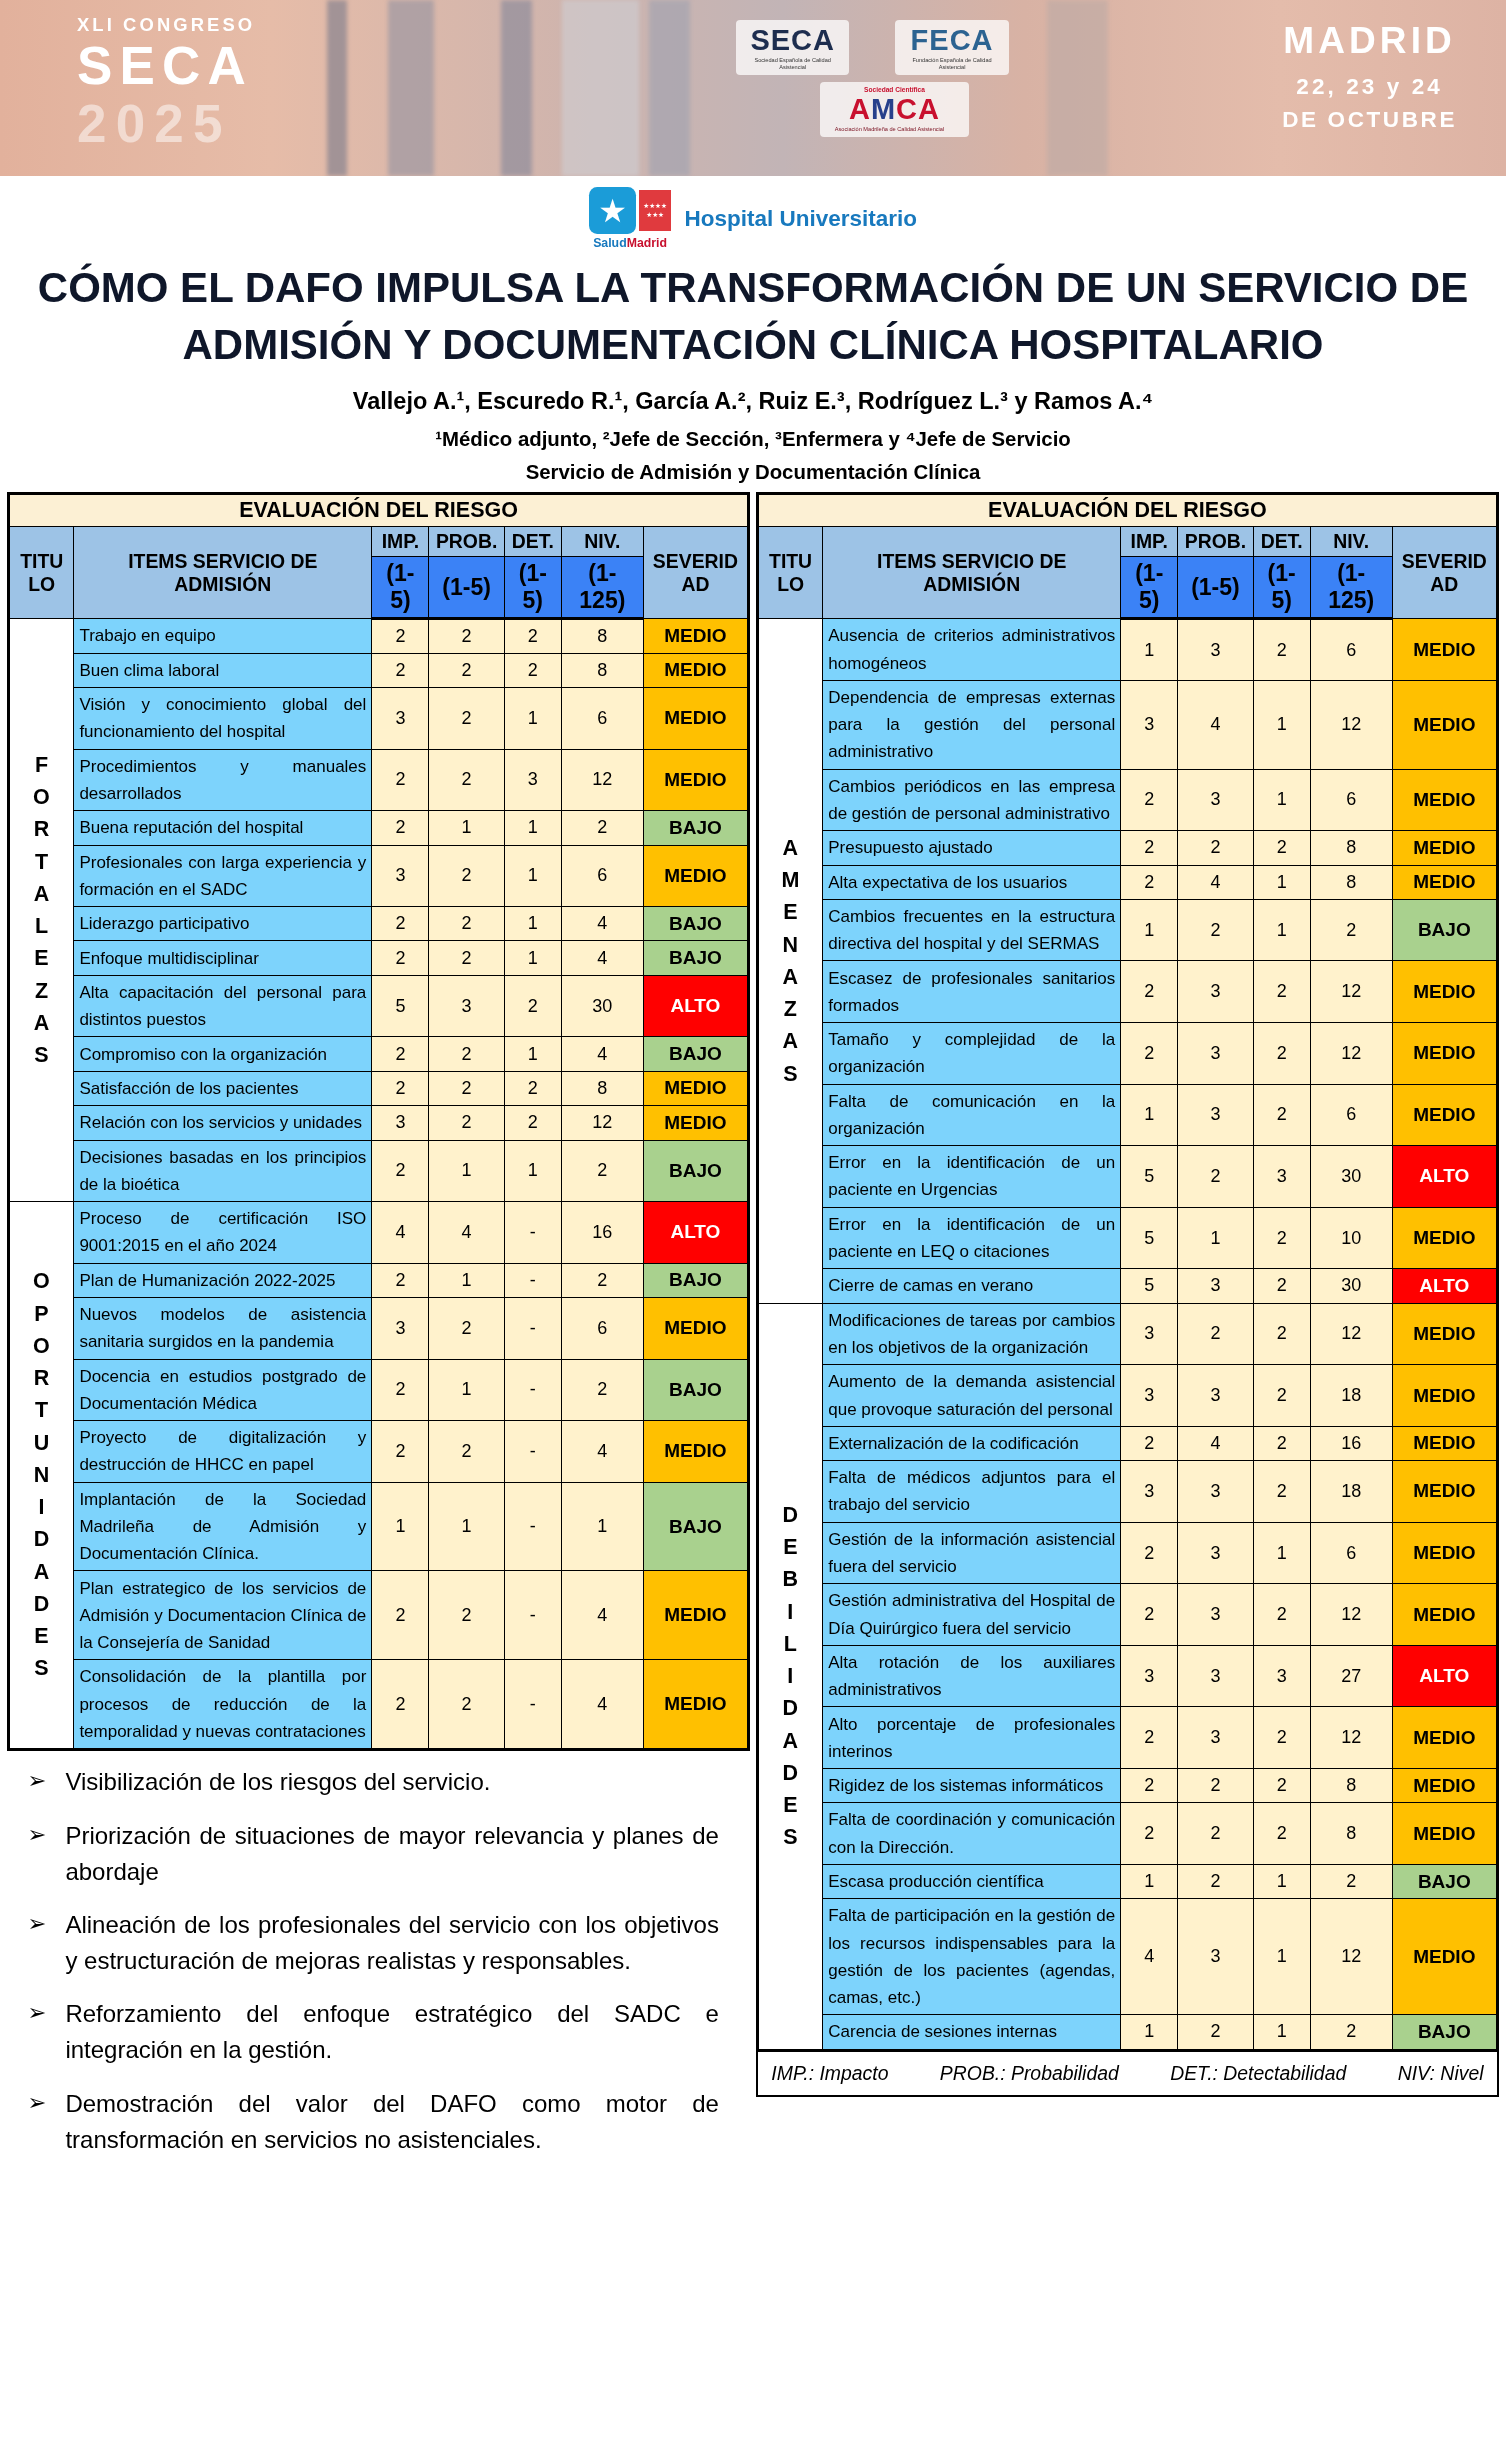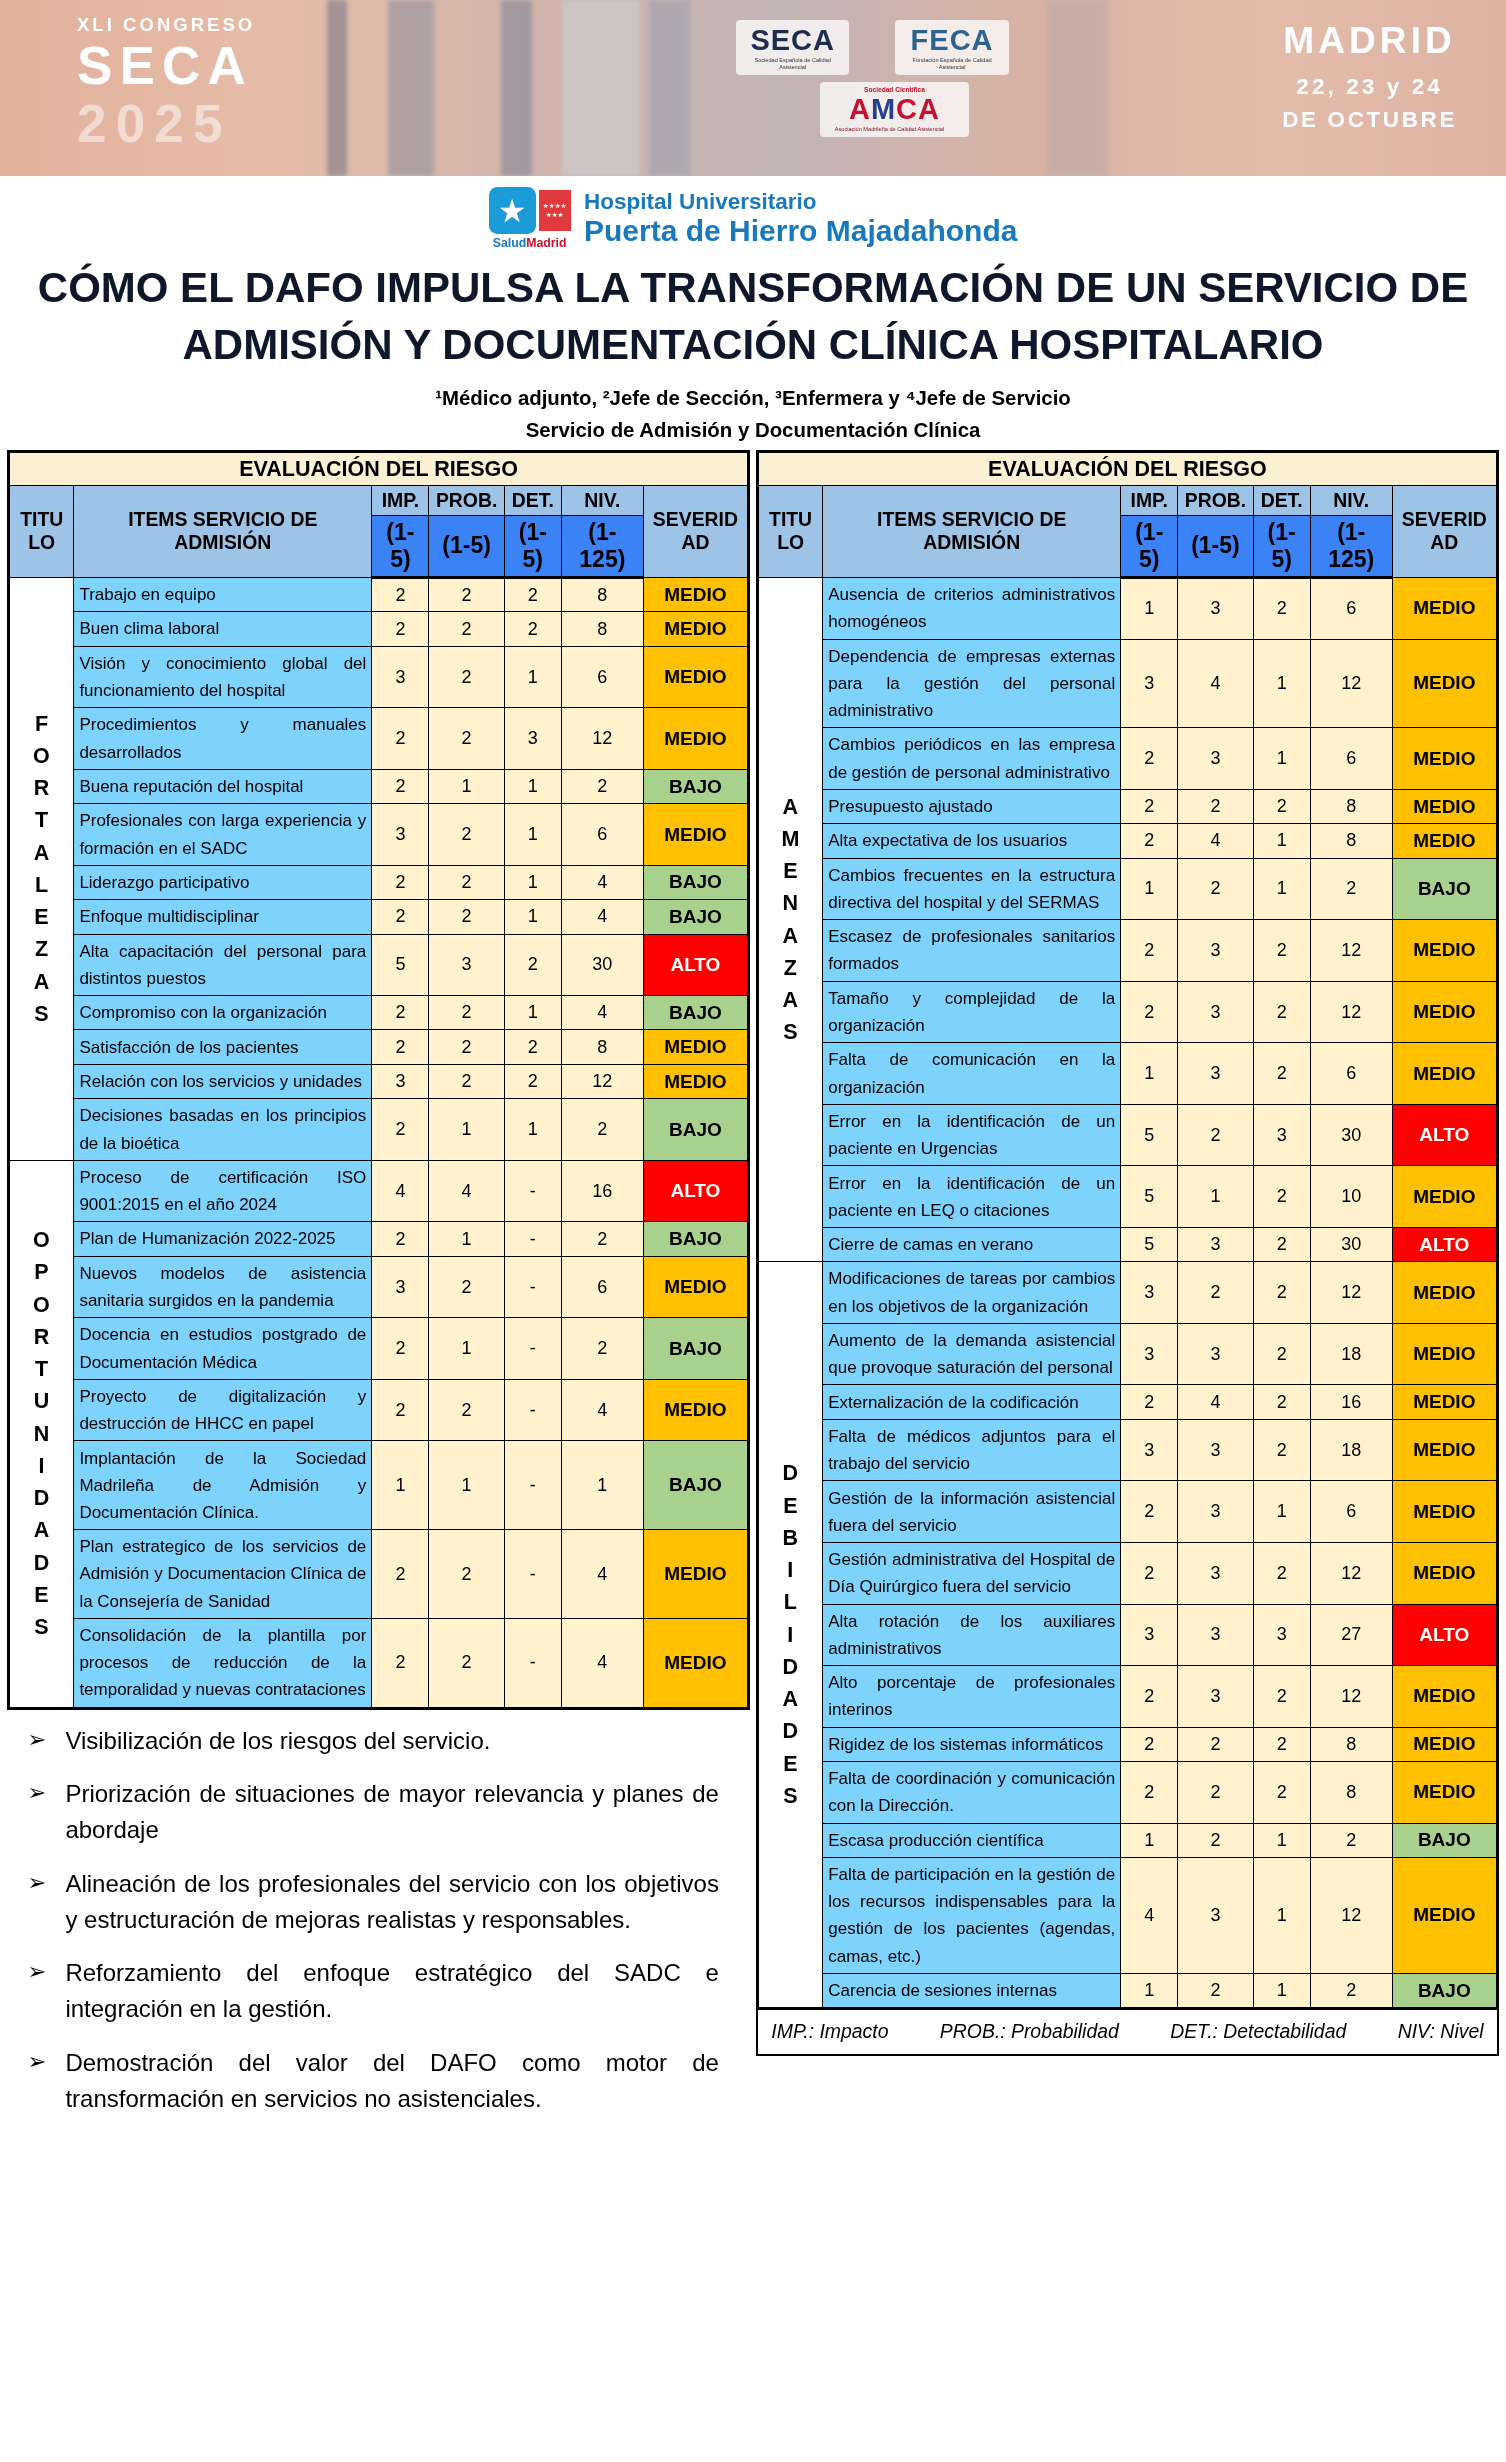--- a/index.html
+++ b/index.html
@@ -138,28 +138,28 @@
           </div>
         <div class="em-red">
           <span>★★★★</span>
           <span>★★★</span>
         </div>
       </div>
       <div class="em-brand"><span class="salud">Salud</span><span class="madrid">Madrid</span></div>
     </div>
     <div class="hosp-name">
       <div class="n1">Hospital Universitario</div>
-      <div class="n2">Puerta de Hierro Majadahonda</div>
     </div>
   </div>
 
   <div class="title">
     <div>CÓMO EL DAFO IMPULSA LA TRANSFORMACIÓN DE UN SERVICIO DE</div>
     <div>ADMISIÓN Y DOCUMENTACIÓN CLÍNICA HOSPITALARIO</div>
   </div>
+  <div class="authors">Vallejo A.¹, Escuredo R.¹, García A.², Ruiz E.³, Rodríguez L.³ y Ramos A.⁴</div>
   <div class="affil">¹Médico adjunto, ²Jefe de Sección, ³Enfermera y ⁴Jefe de Servicio</div>
   <div class="dept">Servicio de Admisión y Documentación Clínica</div>
 
   <div class="tables">
 
     <div class="tcol">
       <table class="risk">
         <colgroup>
           <col class="c-tit">
             <col class="c-item">

